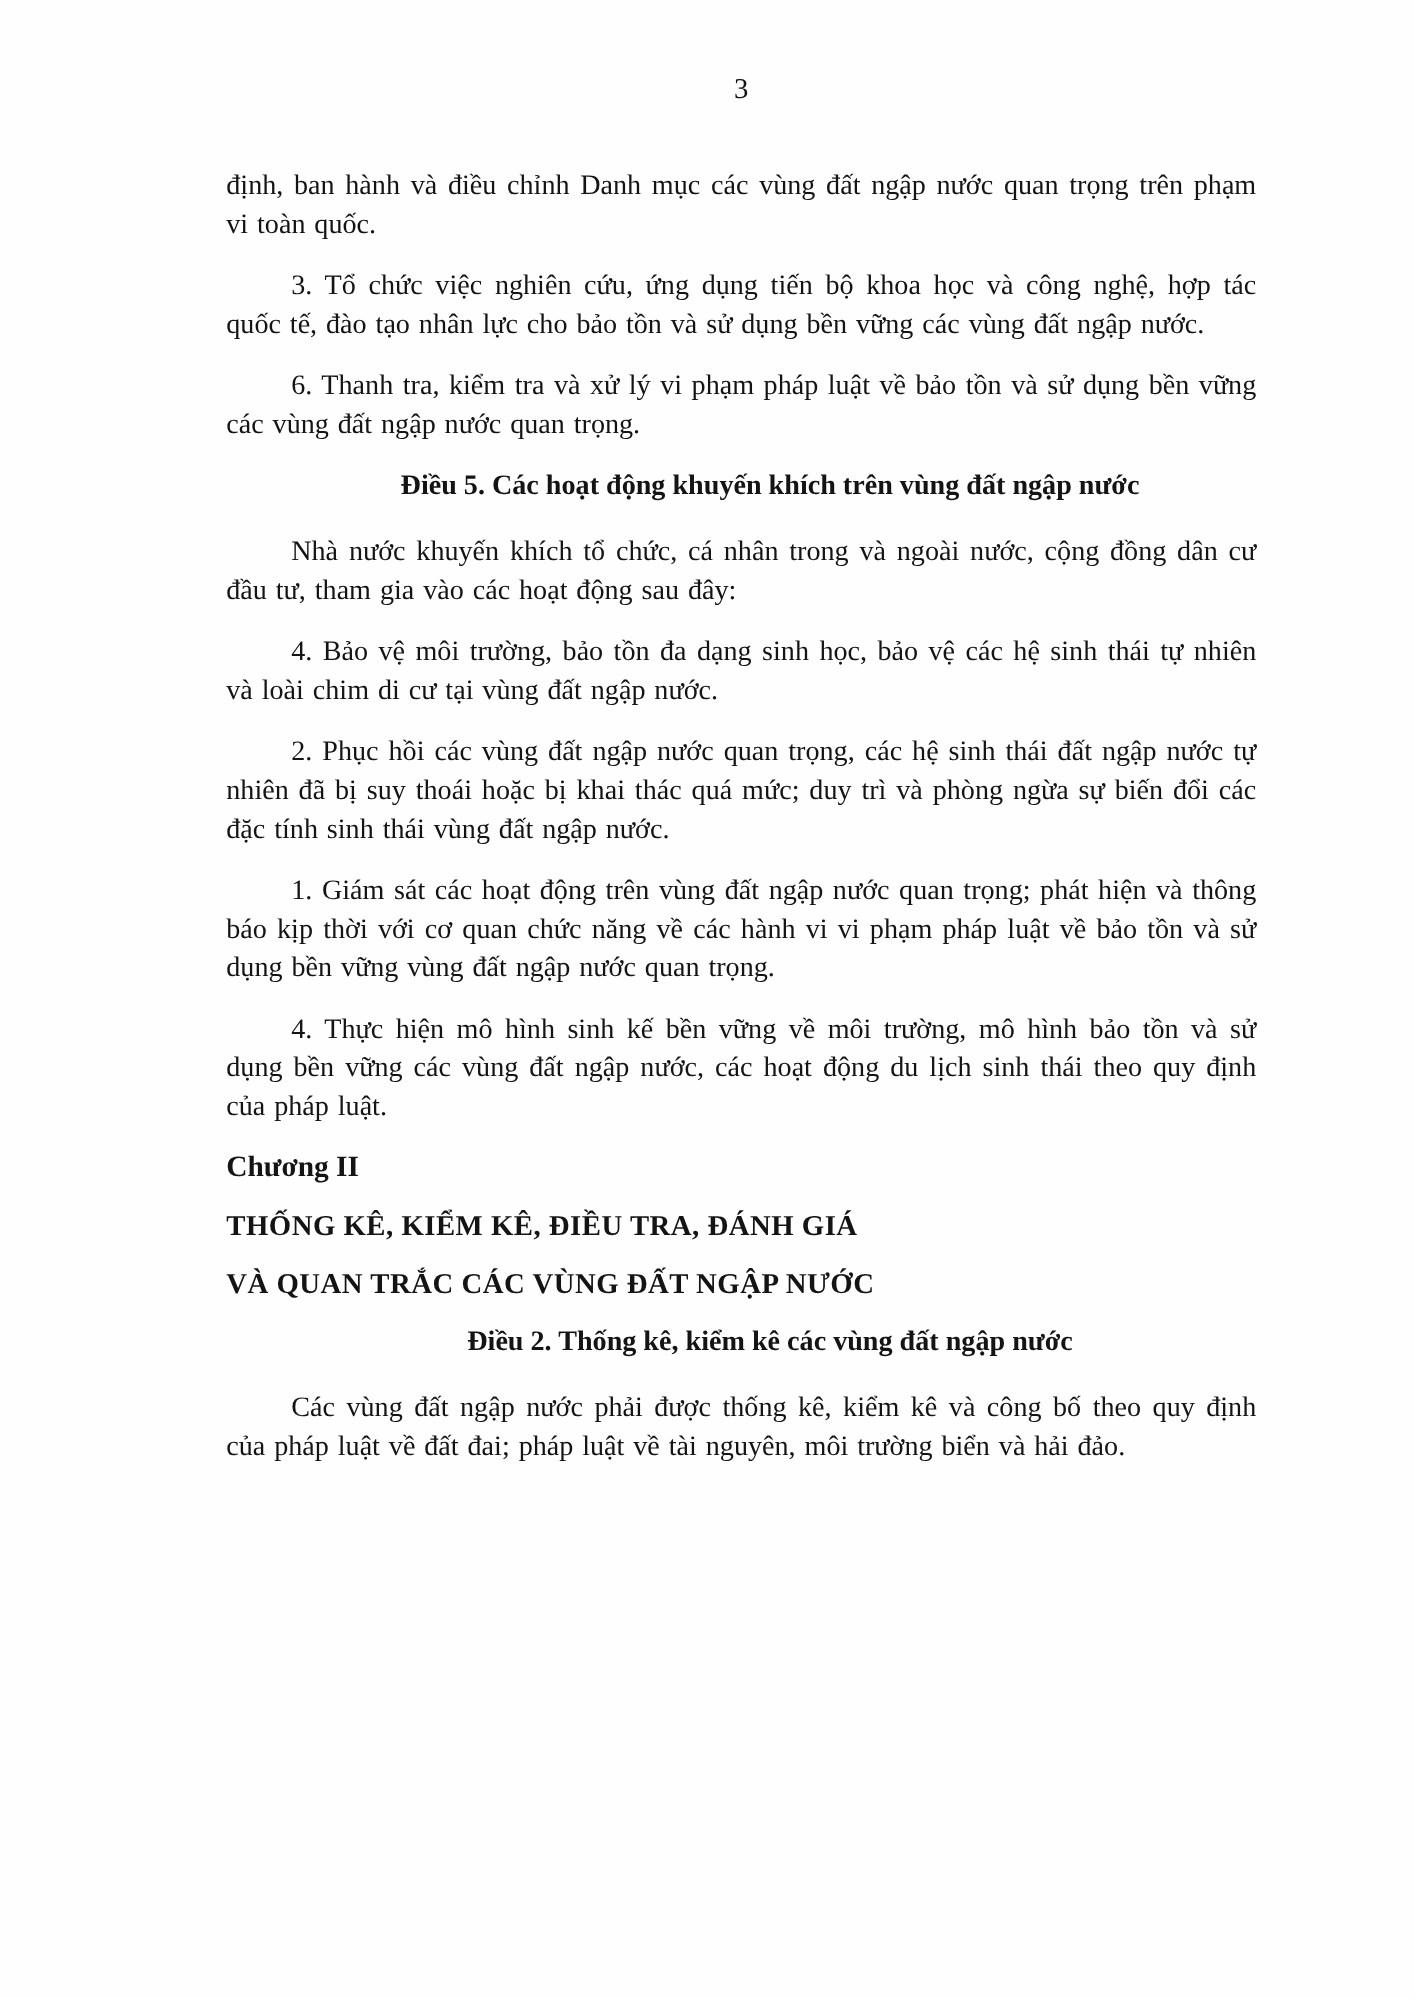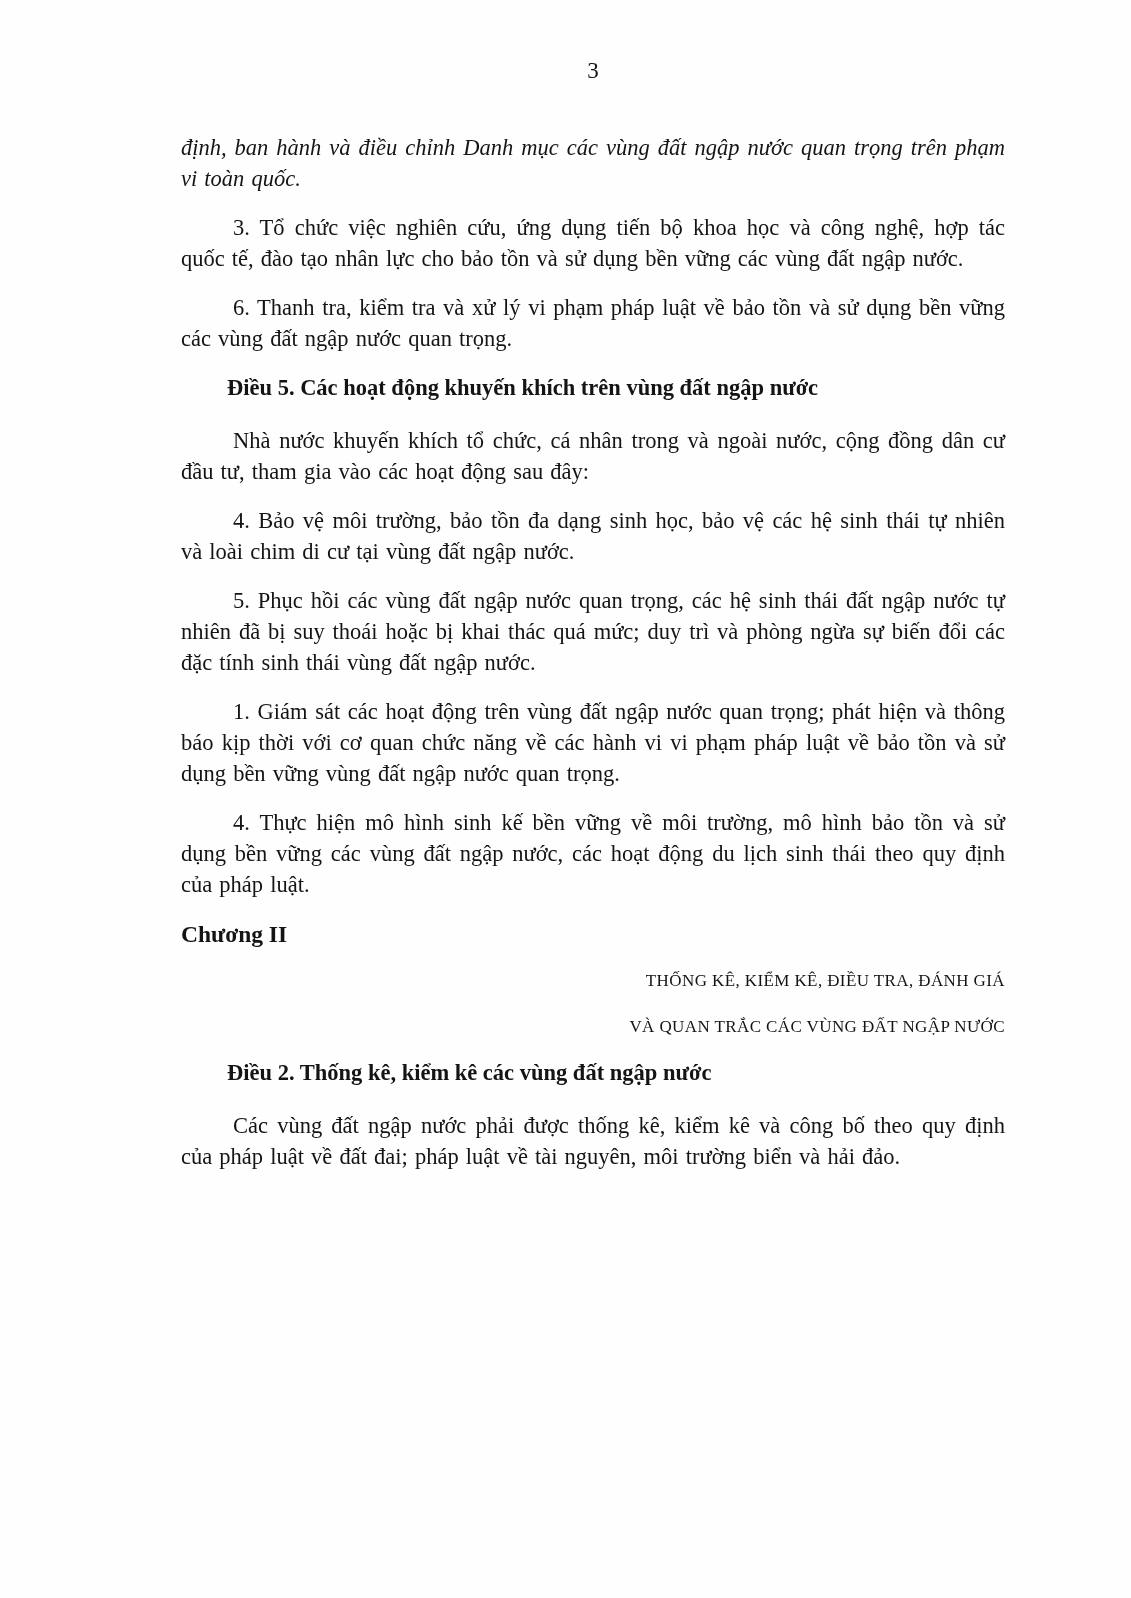--- a/index.html
+++ b/index.html
@@ -28,43 +28,42 @@
   .para {
     font-size: 22.5px;
     line-height: 31px;
     margin: 0 0 18px 0;
     text-align: justify;
     text-indent: 52px;
     word-spacing: 1.5px;
   }
   .para.continuation {
     text-indent: 0;
-    font-style: italic;
   }
   .article-heading {
     font-size: 22.5px;
     line-height: 31px;
     font-weight: bold;
-    text-align: left;
+    text-align: center;
     text-indent: 46px;
     margin: 4px 0 22px 0;
   }
   .chapter-number {
     font-size: 23.5px;
     line-height: 32px;
     font-weight: bold;
     text-align: left;
     text-indent: 0;
     margin: 10px 0 15px 0;
   }
   .chapter-title {
-    font-size: 17px;
+    font-size: 23px;
     line-height: 31px;
-    font-weight: normal;
-    text-align: right;
+    font-weight: bold;
+    text-align: left;
     text-indent: 0;
     letter-spacing: 0.4px;
     margin: 0 0 15px 0;
   }
 </style>
 </head>
 <body>
 
 <div class="page">
 
@@ -77,21 +76,21 @@
 
   <p class="para">6. Thanh tra, kiểm tra và xử lý vi phạm pháp luật về bảo tồn và sử dụng bền vững các vùng đất ngập nước quan trọng.</p>
 
 
   <p class="article-heading">Điều 5. Các hoạt động khuyến khích trên vùng đất ngập nước</p>
 
   <p class="para">Nhà nước khuyến khích tổ chức, cá nhân trong và ngoài nước, cộng đồng dân cư đầu tư, tham gia vào các hoạt động sau đây:</p>
 
   <p class="para">4. Bảo vệ môi trường, bảo tồn đa dạng sinh học, bảo vệ các hệ sinh thái tự nhiên và loài chim di cư tại vùng đất ngập nước.</p>
 
-  <p class="para">5. Phục hồi các vùng đất ngập nước quan trọng, các hệ sinh thái đất ngập nước tự nhiên đã bị suy thoái hoặc bị khai thác quá mức; duy trì và phòng ngừa sự biến đổi các đặc tính sinh thái vùng đất ngập nước.</p>
+  <p class="para">2. Phục hồi các vùng đất ngập nước quan trọng, các hệ sinh thái đất ngập nước tự nhiên đã bị suy thoái hoặc bị khai thác quá mức; duy trì và phòng ngừa sự biến đổi các đặc tính sinh thái vùng đất ngập nước.</p>
 
   <p class="para">1. Giám sát các hoạt động trên vùng đất ngập nước quan trọng; phát hiện và thông báo kịp thời với cơ quan chức năng về các hành vi vi phạm pháp luật về bảo tồn và sử dụng bền vững vùng đất ngập nước quan trọng.</p>
 
   <p class="para">4. Thực hiện mô hình sinh kế bền vững về môi trường, mô hình bảo tồn và sử dụng bền vững các vùng đất ngập nước, các hoạt động du lịch sinh thái theo quy định của pháp luật.</p>
 
   <p class="chapter-number">Chương II</p>
 
   <p class="chapter-title">THỐNG KÊ, KIỂM KÊ, ĐIỀU TRA, ĐÁNH GIÁ</p>
 
   <p class="chapter-title">VÀ QUAN TRẮC CÁC VÙNG ĐẤT NGẬP NƯỚC</p>

